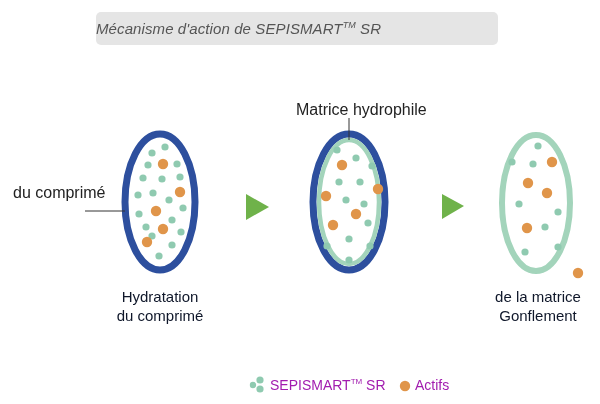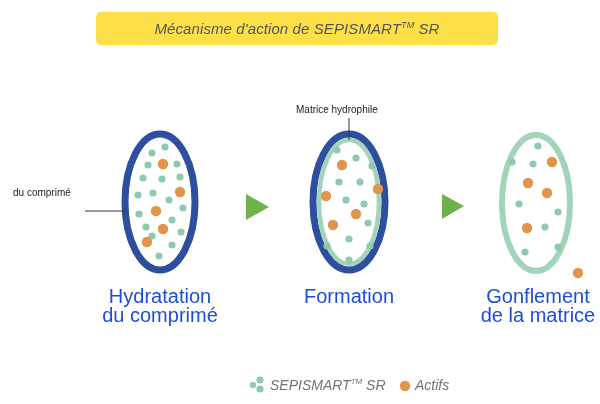--- a/index.html
+++ b/index.html
@@ -1,26 +1,26 @@
 <!DOCTYPE html>
 <html><head>
   <meta charset="utf-8">
   <style>
     html, body { margin: 0; padding: 0; background: #ffffff; }
     body { width: 600px; height: 404px; position: relative; overflow: hidden;
            font-family: "Liberation Sans", "DejaVu Sans", sans-serif; color: #222; }
     .title-box { position: absolute; left: 96px; top: 12px; width: 402px; height: 33px;
-                 background: #fde047; border-radius: 5px; display: flex; align-items: center;
-                 justify-content: center; }
+                 background: #e5e5e5; border-radius: 5px; display: flex; align-items: center;
+                 }
     .title-box span { font-size: 15px; font-style: italic; color: #555; letter-spacing: 0.1px; }
     .title-box sup { font-size: 9px; }
     svg.diagram { position: absolute; left: 0; top: 0; }
-    .callout { position: absolute; font-size: 10px; color: #222; line-height: 14px; }
-    .stage-label { position: absolute; text-align: center; font-size: 20px; line-height: 19px; color: #1d4ed8; }
-    .legend-text { font-size: 14px; font-style: italic; color: #737373; }
+    .callout { position: absolute; font-size: 16px; color: #222; line-height: 14px; }
+    .stage-label { position: absolute; text-align: center; font-size: 15px; line-height: 19px; color: #0f172a; }
+    .legend-text { font-size: 14px; color: #a21caf; }
     .legend-text sup { font-size: 8px; }
   </style>
 </head>
 <body>
 
 <div class="title-box">
   <span><span>Mécanisme d'action de SEPISMART</span><sup>TM</sup><span> SR</span></span>
 </div>
 
 <svg class="diagram" width="600" height="404" viewBox="0 0 600 404">
@@ -122,21 +122,20 @@
 <div class="callout" style="left:13px; top:186px;">
   <div>du comprimé</div>
 </div>
 <div class="callout" style="left:296px; top:103px;">Matrice hydrophile</div>
 
 <div class="stage-label" style="left:95px; top:287px; width:130px;">
   <div>Hydratation</div>
   <div>du comprimé</div>
 </div>
 <div class="stage-label" style="left:269px; top:287px; width:160px;">
-  <div>Formation</div>
 </div>
 <div class="stage-label" style="left:480px; top:287px; width:116px;">
+  <div>de la matrice</div>
   <div>Gonflement</div>
-  <div>de la matrice</div>
 </div>
 
 <div class="legend-text" style="position:absolute; left:270px; top:377px;"><span>SEPISMART</span><sup>TM</sup><span> SR</span></div>
 <div class="legend-text" style="position:absolute; left:415px; top:377px;text-align:right;">Actifs</div>
 
 </body></html>

